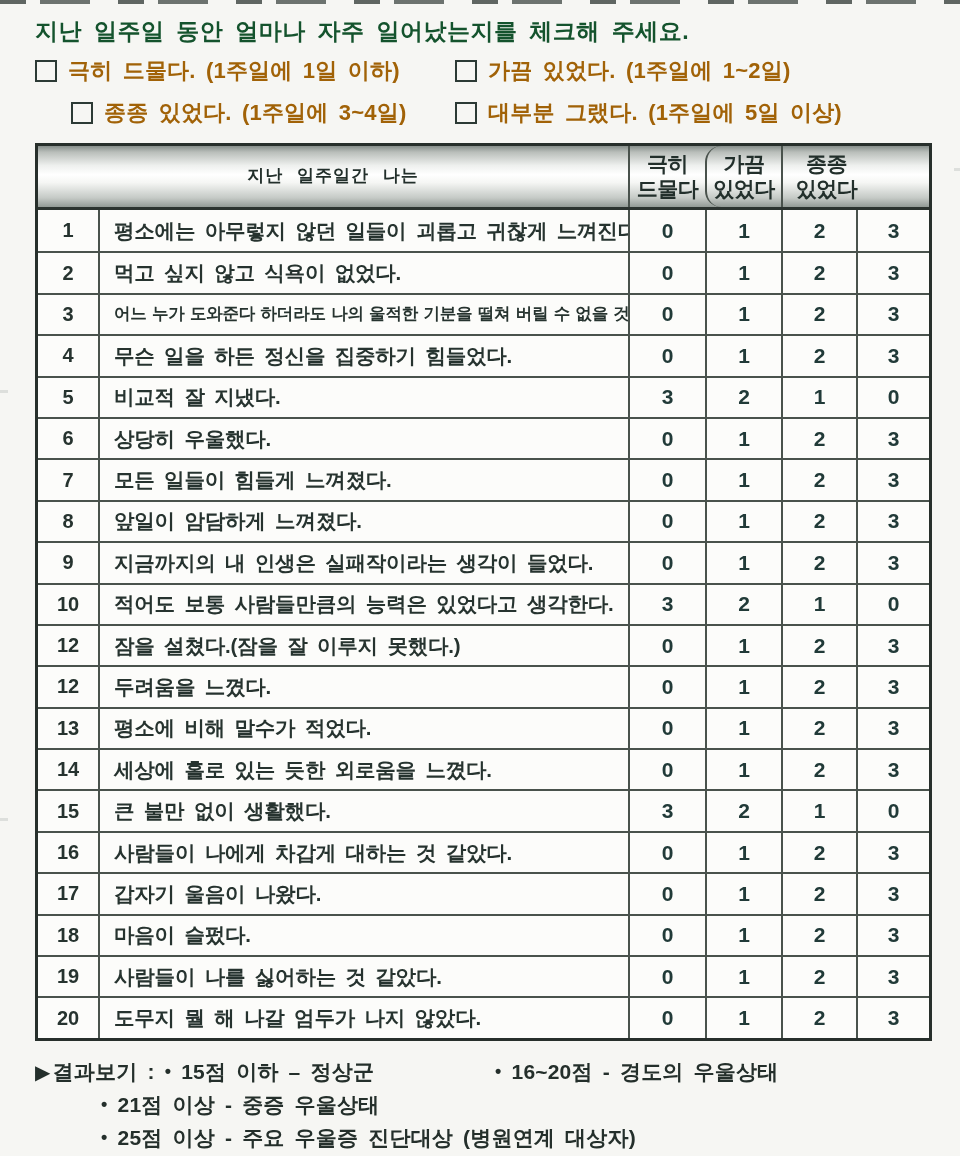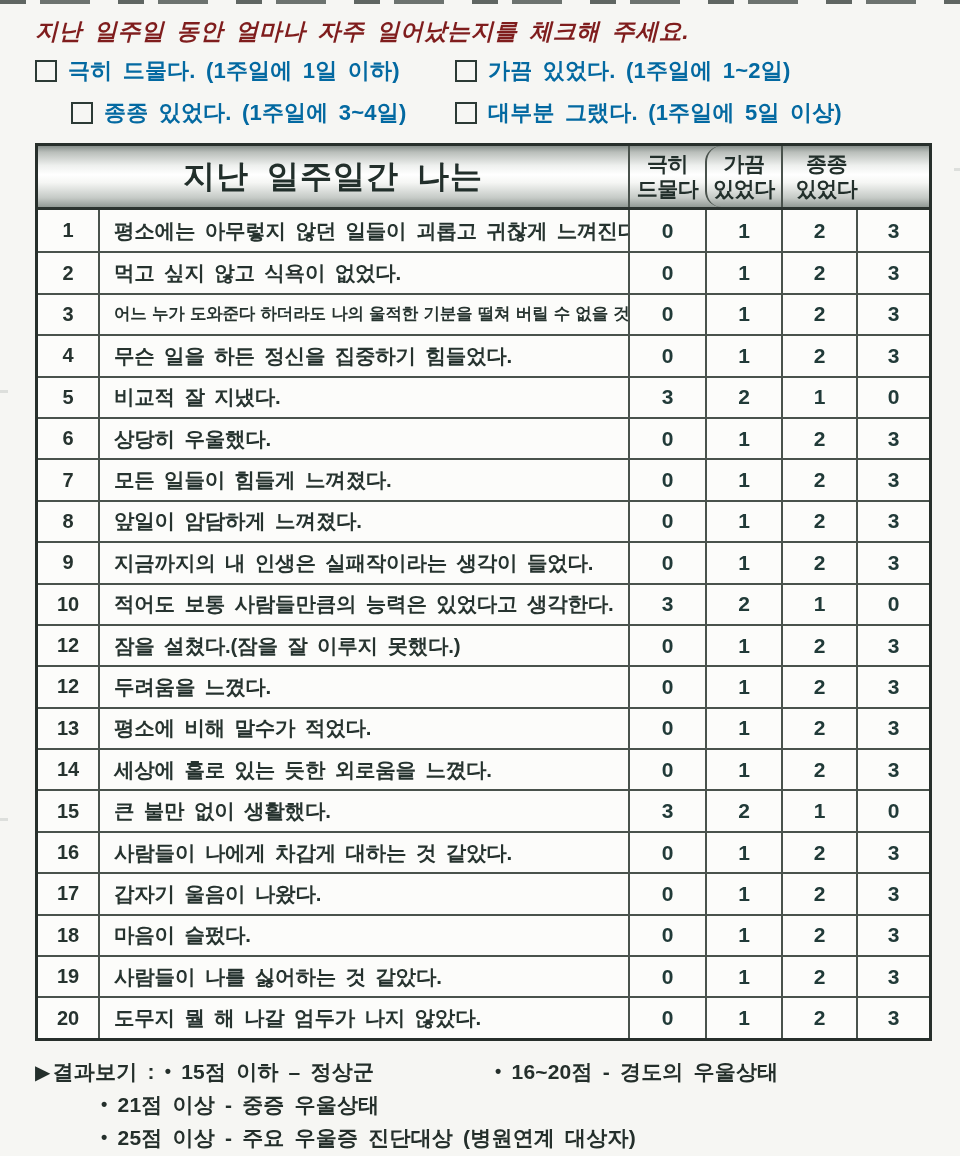--- a/index.html
+++ b/index.html
@@ -19,27 +19,26 @@
     background:repeating-linear-gradient(90deg,
       #3a423e 0 26px, rgba(58,66,62,0) 26px 40px,
       #4a524e 40px 90px, rgba(58,66,62,0) 90px 118px);
     opacity:.8;
   }
   .smudge{position:absolute;background:#c9ccc8;opacity:.55;}
 
   .instruction{
     position:absolute;left:35px;top:16px;right:8px;
     font-size:23px;font-weight:bold;letter-spacing:.5px;word-spacing:5px;
-    color:#7f1d1d;
-    font-style:italic;
+    color:#14532d;
   }
   .opt{
     position:absolute;height:30px;display:flex;align-items:center;
     font-size:22px;font-weight:bold;letter-spacing:.2px;word-spacing:4px;
-    color:#0369a1;white-space:nowrap;
+    color:#a16207;white-space:nowrap;
   }
   .opt .cbx{
     width:18px;height:18px;border:2px solid #2c3a35;background:transparent;
     display:inline-block;margin-right:11px;flex:0 0 auto;
   }
   .opt1{left:35px;top:56px;}
   .opt2{left:455px;top:56px;}
   .opt3{left:35px;top:98px;margin-left:36px;}
   .opt4{left:455px;top:98px;}
 
@@ -54,21 +53,21 @@
     display:flex;height:64px;
     background:linear-gradient(180deg,#868e8a 0%,#b9beba 10%,#eef0ee 32%,
                #ffffff 47%,#f5f6f4 60%,#c5cac6 85%,#929a95 100%);
     border-bottom:3px solid #2b332f;
     box-sizing:border-box;
   }
   .th{
     display:flex;flex-direction:column;align-items:center;justify-content:center;
     font-weight:bold;color:#222f2b;box-sizing:border-box;line-height:1.18;
   }
-  .th-q{width:590px;font-size:32px;letter-spacing:1px;word-spacing:8px;}
+  .th-q{width:590px;font-size:17px;letter-spacing:1px;word-spacing:8px;}
   .th-a{width:77px;font-size:21px;border-left:2px solid #49524c;letter-spacing:-.5px;}
   .th-a:nth-child(3){width:76px;border-radius:16px;}
   .th-a:nth-child(4){width:89px;}
   .th-a:nth-child(5){width:79px;flex:1;}
 
   .trow{
     display:flex;height:41.4px;border-top:2px solid #49524c;box-sizing:border-box;
     background:#fcfcfa;
   }
   .trow:first-child{border-top:none;}

